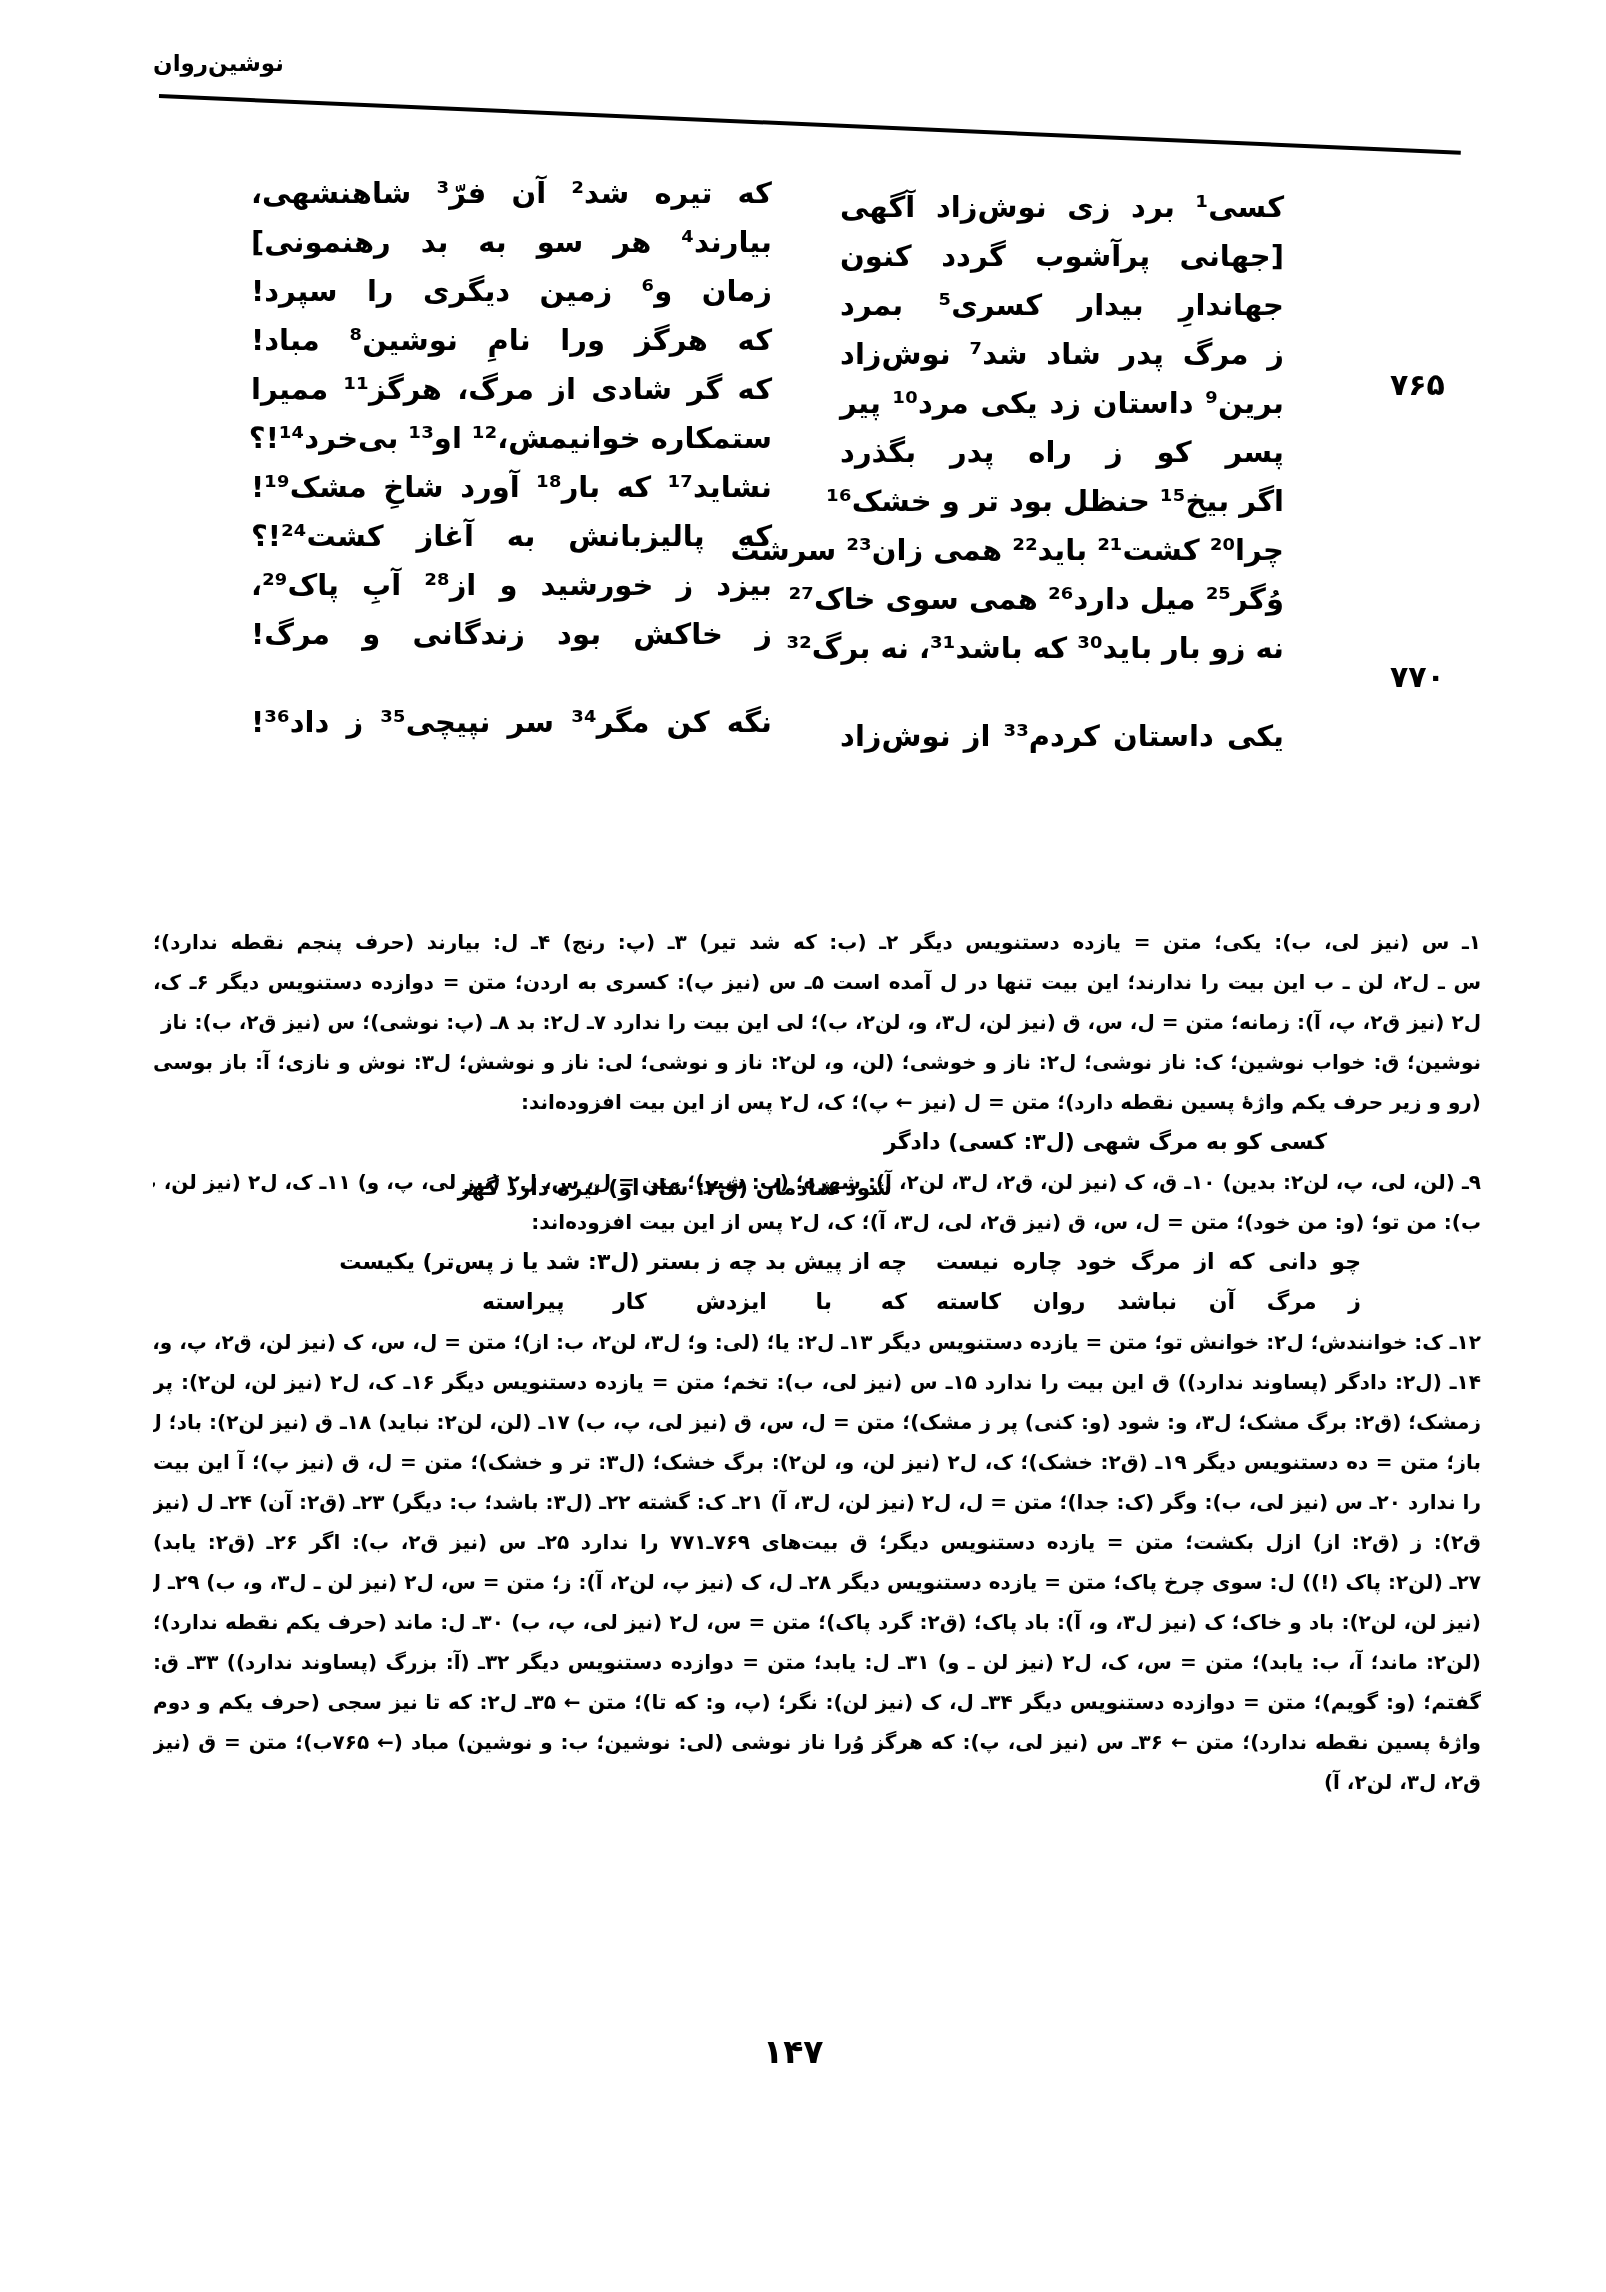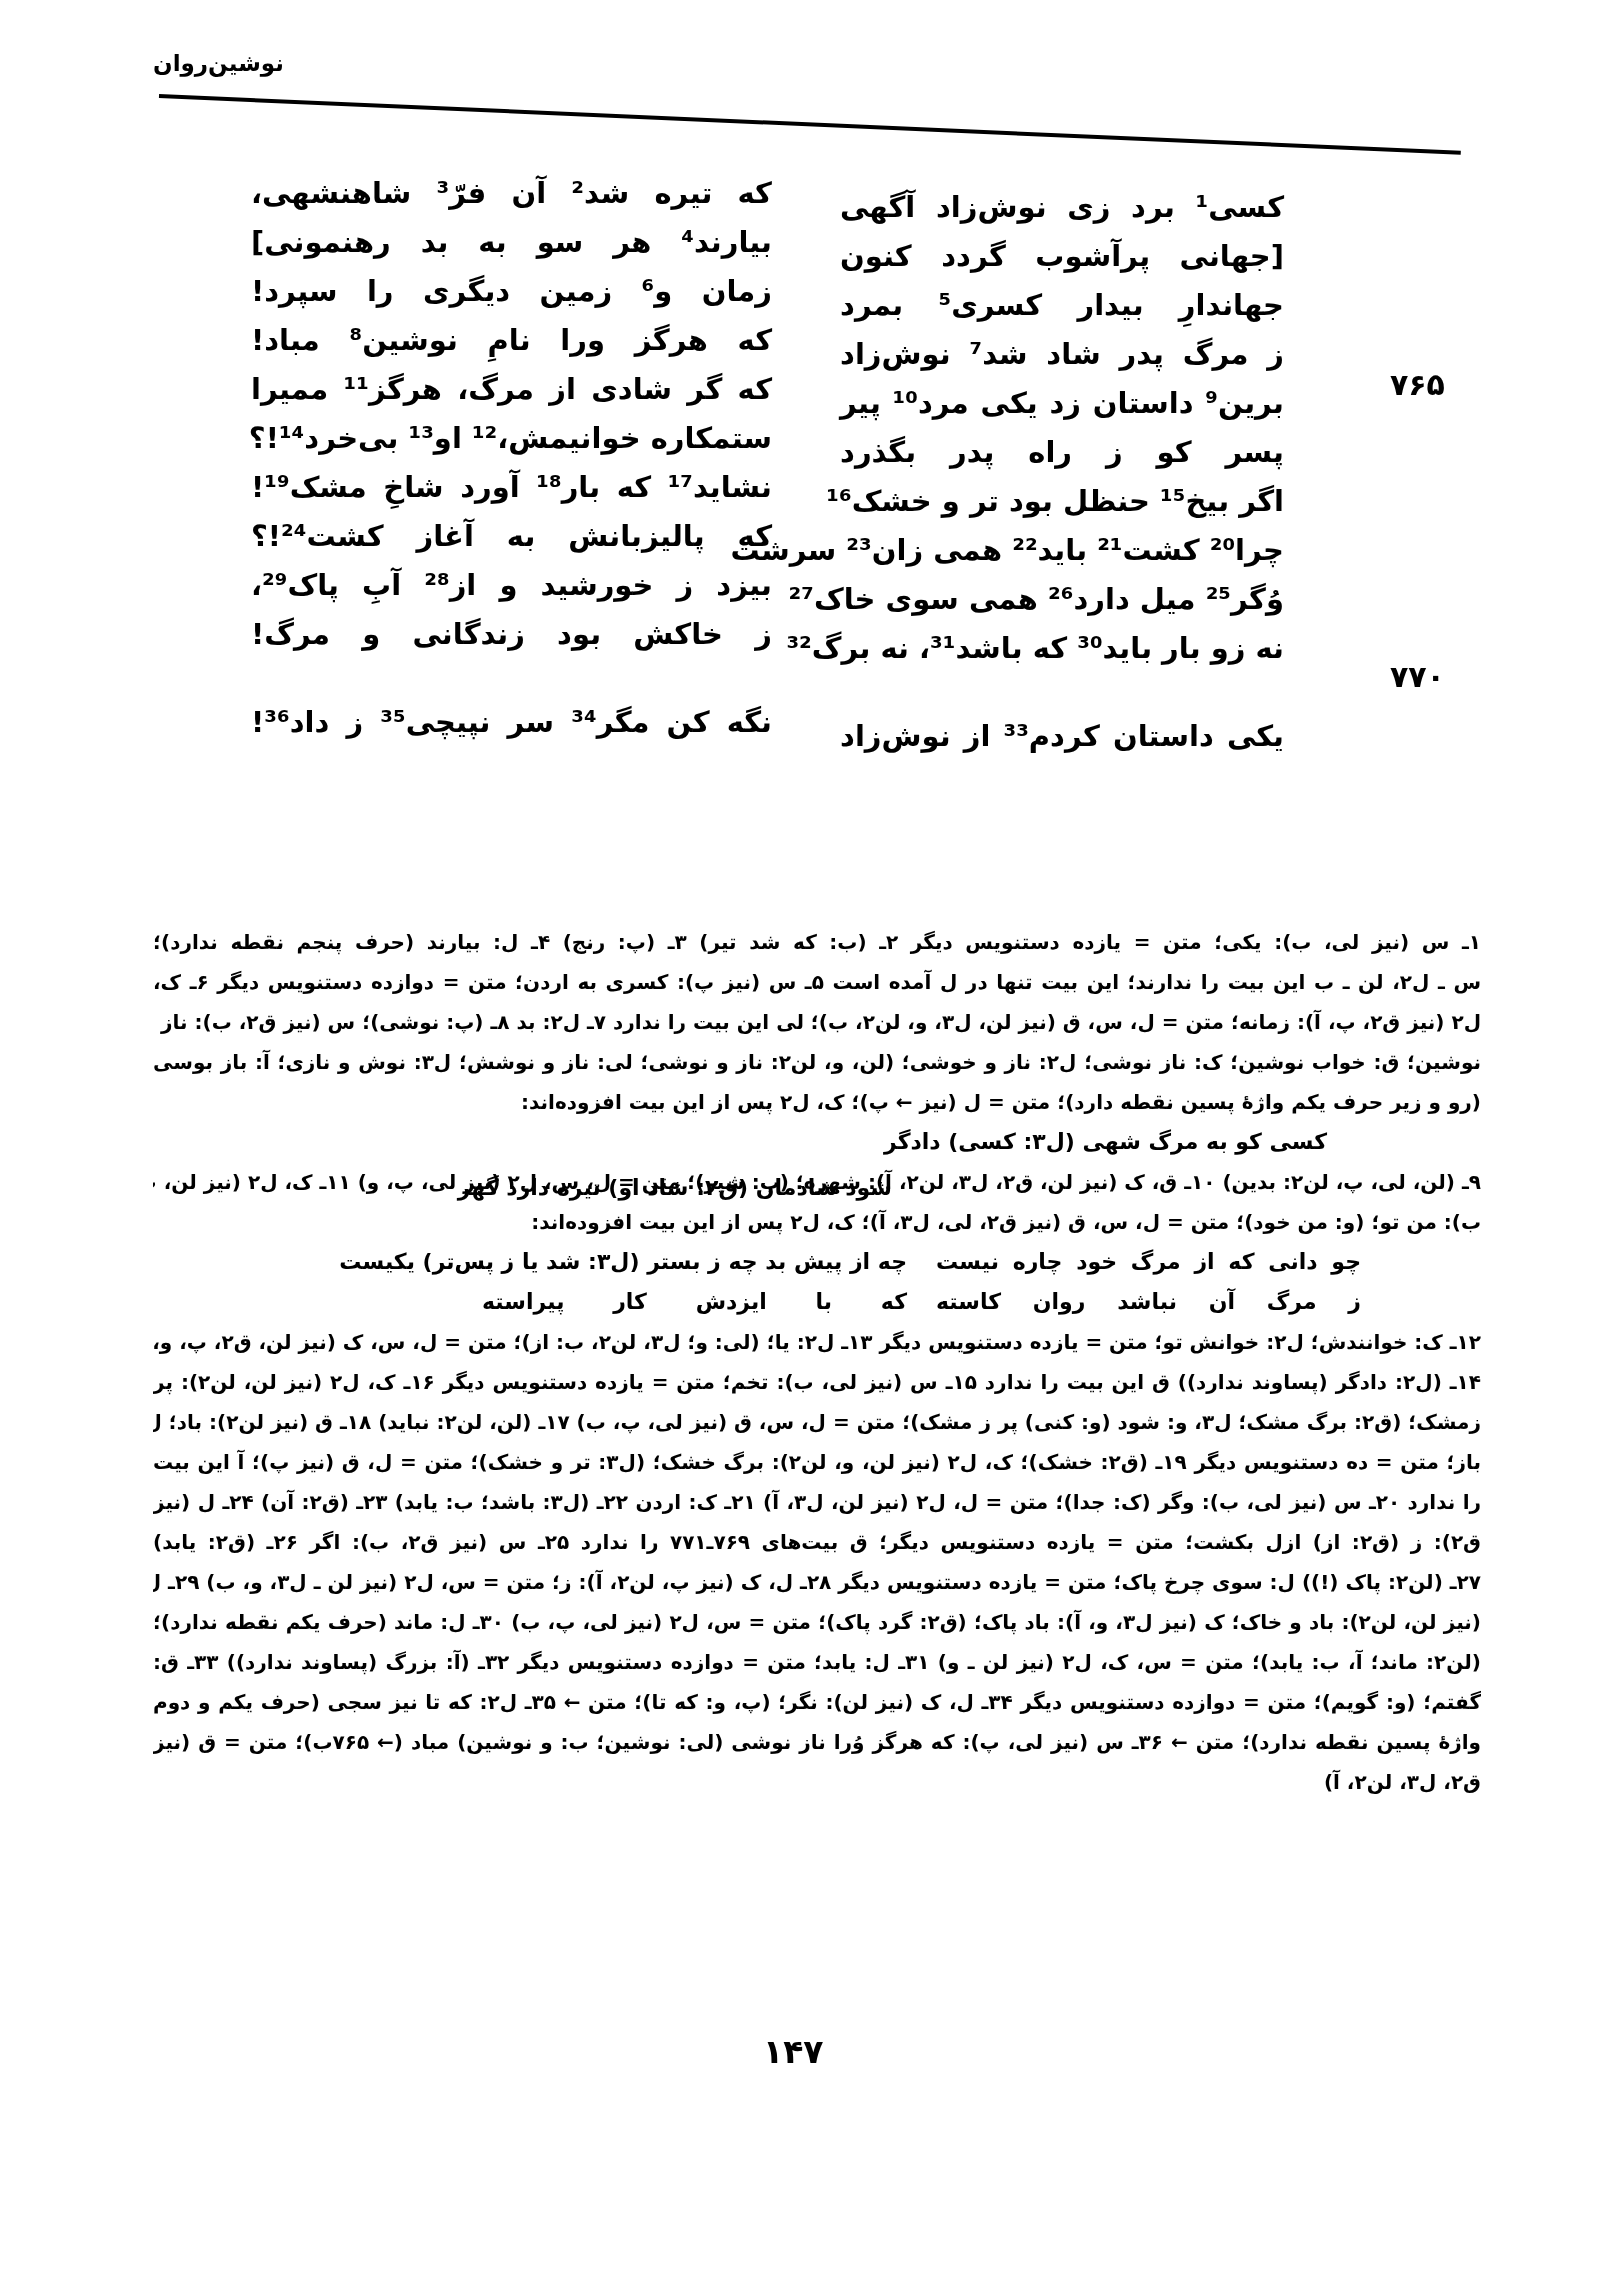--- a/index.html
+++ b/index.html
@@ -81,21 +81,21 @@
   </div>
   <div class="fn-couplet c2">
     <span class="hemistich h1">ز مرگ آن نباشد روان کاسته</span>
     <span class="hemistich h2">که با ایزدش کار پیراسته</span>
   </div>
 
   <div class="fn-line">۱۲ـ ک: خوانندش؛ ل۲: خوانش تو؛ متن = یازده دستنویس دیگر ۱۳ـ ل۲: یا؛ (لی: و؛ ل۳، لن۲، ب: از)؛ متن = ل، س، ک (نیز لن، ق۲، پ، و، آ)</div>
   <div class="fn-line">۱۴ـ (ل۲: دادگر (پساوند ندارد)) ق این بیت را ندارد ۱۵ـ س (نیز لی، ب): تخم؛ متن = یازده دستنویس دیگر ۱۶ـ ک، ل۲ (نیز لن، لن۲): پر</div>
   <div class="fn-line">زمشک؛ (ق۲: برگ مشک؛ ل۳، و: شود (و: کنی) پر ز مشک)؛ متن = ل، س، ق (نیز لی، پ، ب) ۱۷ـ (لن، لن۲: نباید) ۱۸ـ ق (نیز لن۲): باد؛ ل۲:</div>
   <div class="fn-line">باز؛ متن = ده دستنویس دیگر ۱۹ـ (ق۲: خشک)؛ ک، ل۲ (نیز لن، و، لن۲): برگ خشک؛ (ل۳: تر و خشک)؛ متن = ل، ق (نیز پ)؛ آ این بیت</div>
-  <div class="fn-line">را ندارد ۲۰ـ س (نیز لی، ب): وگر (ک: جدا)؛ متن = ل، ل۲ (نیز لن، ل۳، آ) ۲۱ـ ک: اردن ۲۲ـ (ل۳: باشد؛ ب: یابد) ۲۳ـ (ق۲: آن) ۲۴ـ ل (نیز</div>
+  <div class="fn-line">را ندارد ۲۰ـ س (نیز لی، ب): وگر (ک: جدا)؛ متن = ل، ل۲ (نیز لن، ل۳، آ) ۲۱ـ ک: گشته ۲۲ـ (ل۳: باشد؛ ب: دیگر) ۲۳ـ (ق۲: آن) ۲۴ـ ل (نیز</div>
   <div class="fn-line">ق۲): ز (ق۲: از) ازل بکشت؛ متن = یازده دستنویس دیگر؛ ق بیت‌های ۷۶۹ـ۷۷۱ را ندارد ۲۵ـ س (نیز ق۲، ب): اگر ۲۶ـ (ق۲: یابد)</div>
   <div class="fn-line">۲۷ـ (لن۲: پاک (!)) ل: سوی چرخ پاک؛ متن = یازده دستنویس دیگر ۲۸ـ ل، ک (نیز پ، لن۲، آ): ز؛ متن = س، ل۲ (نیز لن ـ ل۳، و، ب) ۲۹ـ ل</div>
   <div class="fn-line">(نیز لن، لن۲): باد و خاک؛ ک (نیز ل۳، و، آ): باد پاک؛ (ق۲: گرد پاک)؛ متن = س، ل۲ (نیز لی، پ، ب) ۳۰ـ ل: ماند (حرف یکم نقطه ندارد)؛</div>
   <div class="fn-line">(لن۲: ماند؛ آ، ب: یابد)؛ متن = س، ک، ل۲ (نیز لن ـ و) ۳۱ـ ل: یابد؛ متن = دوازده دستنویس دیگر ۳۲ـ (آ: بزرگ (پساوند ندارد)) ۳۳ـ ق:</div>
   <div class="fn-line">گفتم؛ (و: گویم)؛ متن = دوازده دستنویس دیگر ۳۴ـ ل، ک (نیز لن): نگر؛ (پ، و: که تا)؛ متن ← ۳۵ـ ل۲: که تا نیز سجی (حرف یکم و دوم</div>
   <div class="fn-line">واژهٔ پسین نقطه ندارد)؛ متن ← ۳۶ـ س (نیز لی، پ): که هرگز وُرا ناز نوشی (لی: نوشین؛ ب: و نوشین) مباد (← ۷۶۵ب)؛ متن = ق (نیز</div>
   <div class="fn-line last">ق۲، ل۳، لن۲، آ)</div>
 </div>
 
 <div class="page-number">۱۴۷</div>

